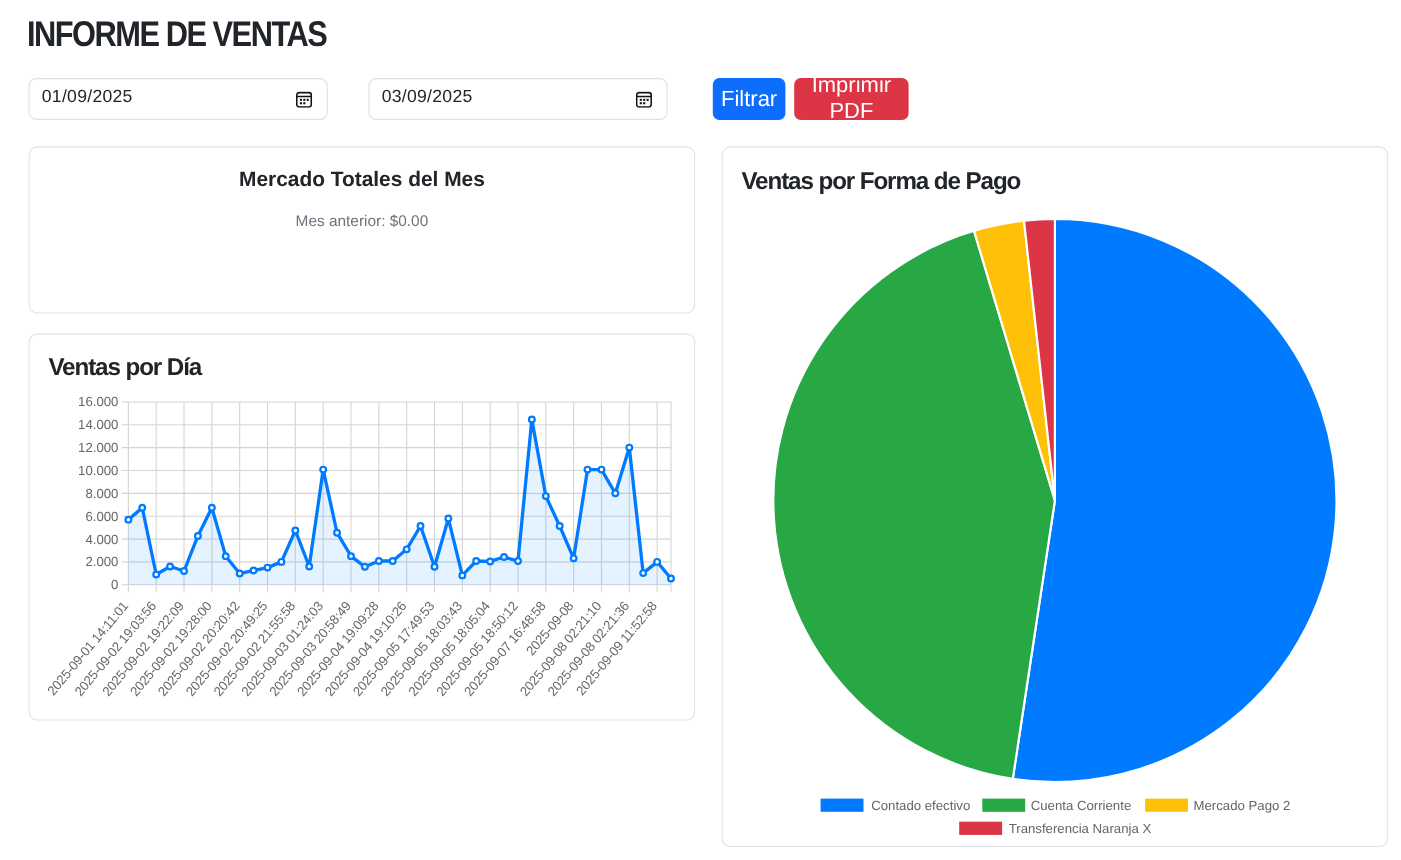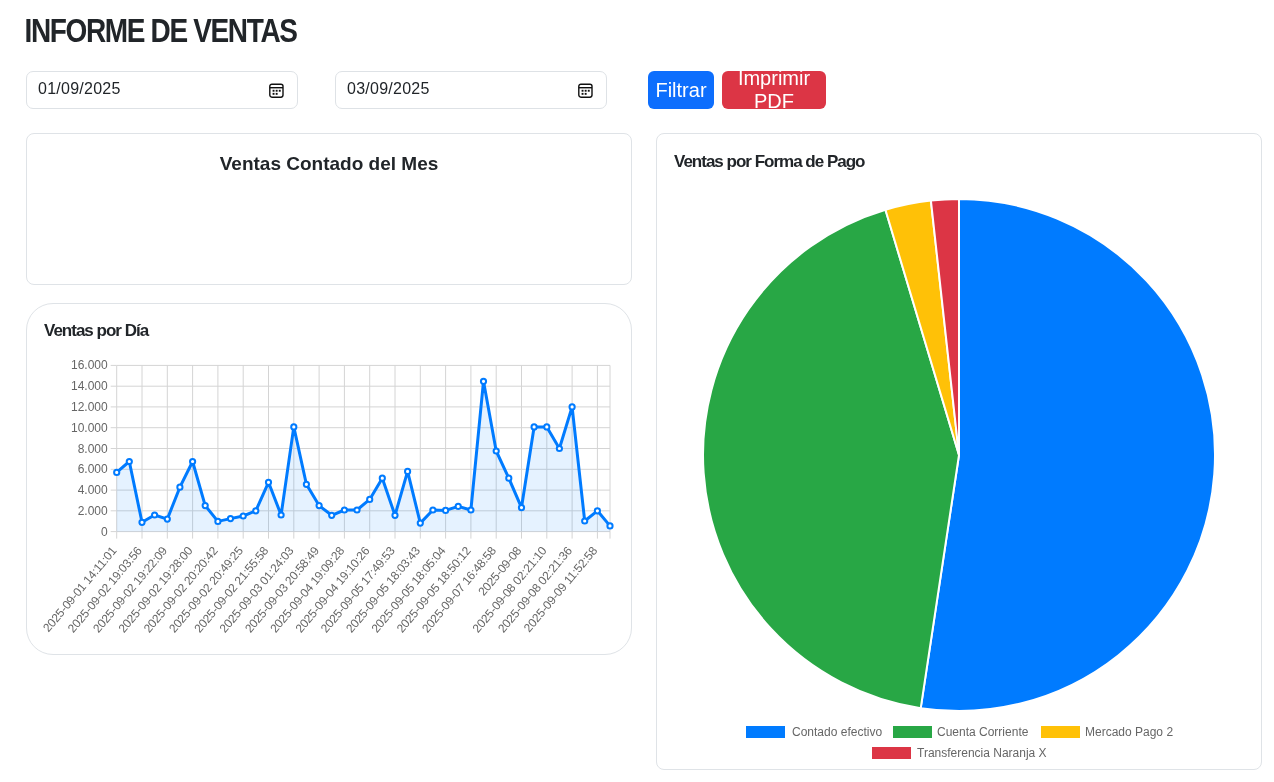--- a/index.html
+++ b/index.html
@@ -6,21 +6,21 @@
 * { margin:0; padding:0; box-sizing:border-box; }
 html,body { background:#ffffff; font-family:"Liberation Sans", sans-serif; color:#212529; }
 body { width:1274px; height:782px; position:relative; overflow:hidden; }
 h1 { position:absolute; left:24.5px; top:13px; font-size:28px; font-weight:700; letter-spacing:-1.35px; transform:scaleY(1.16); transform-origin:left top; }
 .dinput { position:absolute; top:71px; height:38px; width:272px; border:1px solid #dee2e6; border-radius:7px;
   background:#fff; font-size:16px; letter-spacing:0.25px; color:#212529; display:flex; align-items:center; padding:0 11px; }
 .dinput .cal { position:absolute; right:13.5px; top:11px; }
 .btn { position:absolute; top:71px; height:38px; border:none; border-radius:6px; color:#fff; font-size:20px;
   font-family:"Liberation Sans", sans-serif; display:flex; align-items:center; justify-content:center; }
 .card { position:absolute; background:#fff; border:1px solid #dfe3e7; border-radius:8px; }
-.ctitle { font-size:17px; font-weight:700; color:#212529; letter-spacing:-1px; }
+.ctitle { font-size:22px; font-weight:700; color:#212529; letter-spacing:-1px; }
 </style>
 </head>
 <body>
 <h1>INFORME DE VENTAS</h1>
 <div class="dinput" style="left:26px;">
     <span style="transform:translateY(-1.5px);">01/09/2025</span>
     <span class="cal"><svg width="15" height="15" viewBox="0 0 15 15">
 <rect x="0.8" y="1.2" width="13.2" height="13" rx="2.1" fill="none" stroke="#101010" stroke-width="1.4"></rect>
 <line x1="0.8" y1="4.7" x2="14.0" y2="4.7" stroke="#101010" stroke-width="1.4"></line>
 <g fill="#101010">
@@ -43,24 +43,25 @@
 <rect x="9.8" y="6.8" width="1.9" height="1.9"></rect>
 <rect x="3.6" y="9.9" width="1.9" height="1.9"></rect>
 <rect x="6.7" y="9.9" width="1.9" height="1.9"></rect>
 </g>
 </svg></span>
   </div>
 <div class="btn" style="left:648px; width:66px; background:#0d6efd;">Filtrar</div>
 <div class="btn" style="left:722px; width:104px; background:#dc3545;text-align:center;">Imprimir PDF</div>
 
 <div class="card" style="left:26px; top:133px; width:606px; height:152px; text-align:center;">
-  <div class="ctitle" style="margin-top:19px; font-size:19px; letter-spacing:0;">Ventas Contado del Mes</div>
+  <div class="ctitle" style="margin-top:19px; font-size:19px; letter-spacing:0;">Mercado Totales del Mes</div>
+  <div style="font-size:14px; color:#6c757d; margin-top:17px;">Mes anterior: $0.00</div>
 </div>
 
-<div class="card" style="left:26px; top:303px; width:606px; height:352px;border-radius:27px;">
+<div class="card" style="left:26px; top:303px; width:606px; height:352px;">
   <div class="ctitle" style="position:absolute; left:17px; top:17px;">Ventas por Día</div>
   <div style="position:absolute; left:0; top:0;"><svg width="604" height="350" viewBox="0 0 604 350" font-family="Liberation Sans, sans-serif">
 <g stroke="#d4d4d4" stroke-width="1">
           <line x1="89.7" y1="227.6" x2="583.0" y2="227.6"></line>
 <line x1="89.7" y1="206.8" x2="583.0" y2="206.8"></line>
 <line x1="89.7" y1="186.1" x2="583.0" y2="186.1"></line>
 <line x1="89.7" y1="165.3" x2="583.0" y2="165.3"></line>
 <line x1="89.7" y1="144.5" x2="583.0" y2="144.5"></line>
 <line x1="89.7" y1="123.7" x2="583.0" y2="123.7"></line>
 <line x1="89.7" y1="102.9" x2="583.0" y2="102.9"></line>

